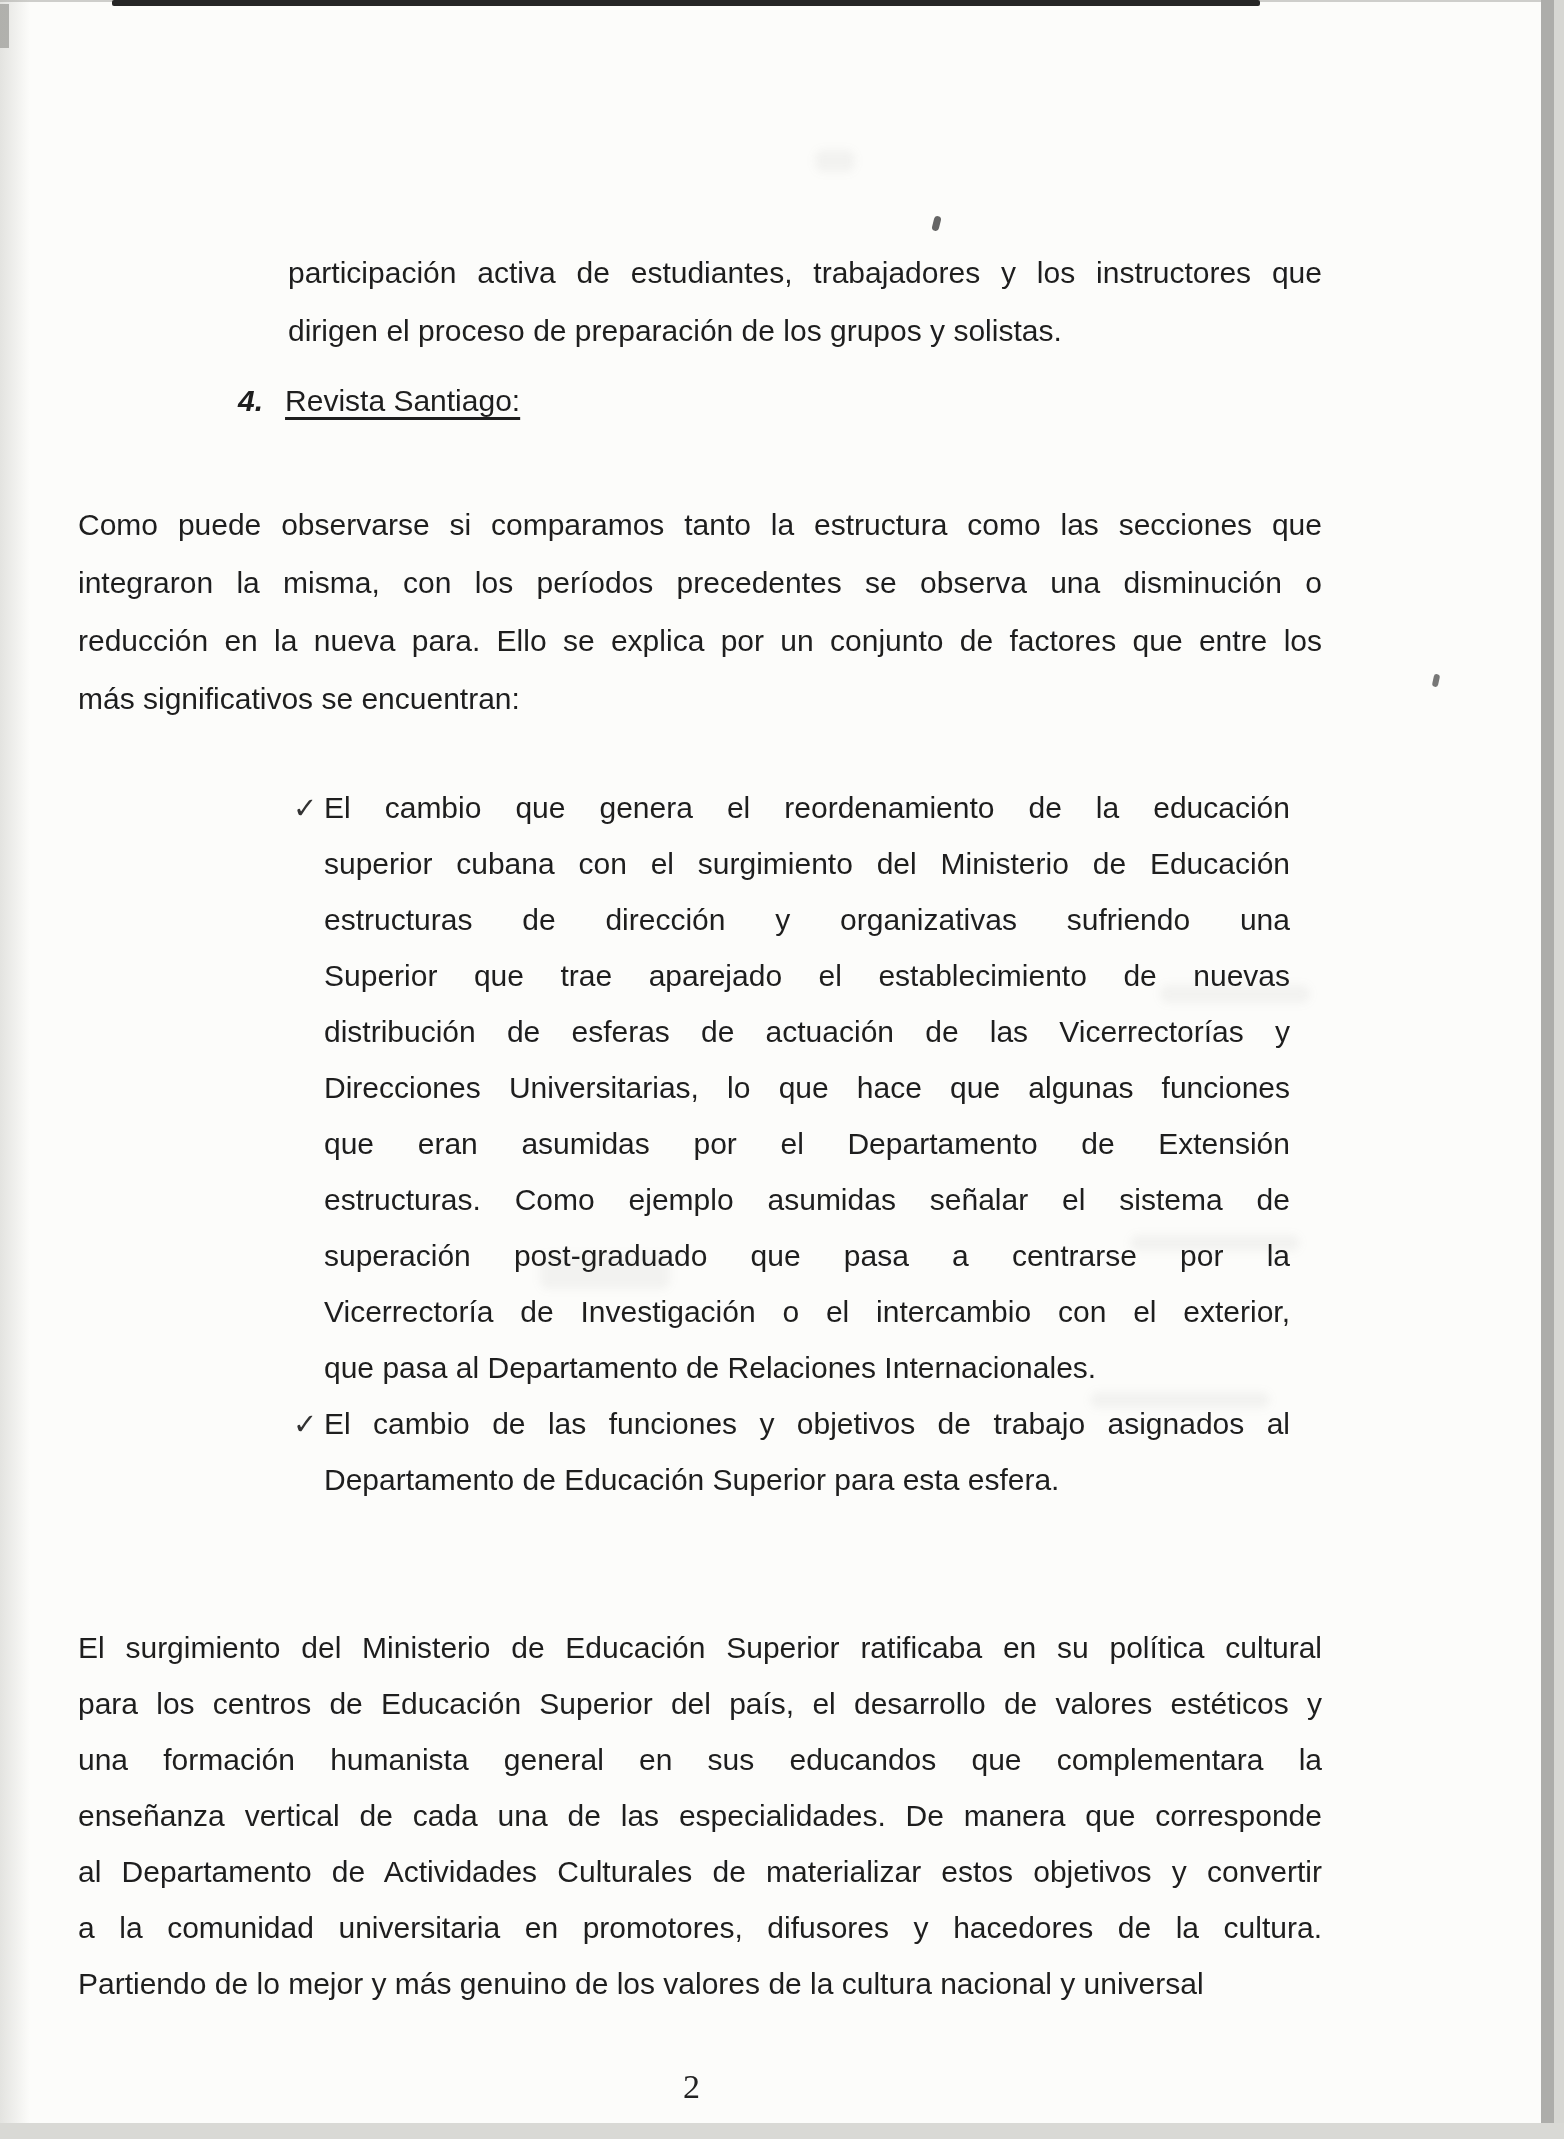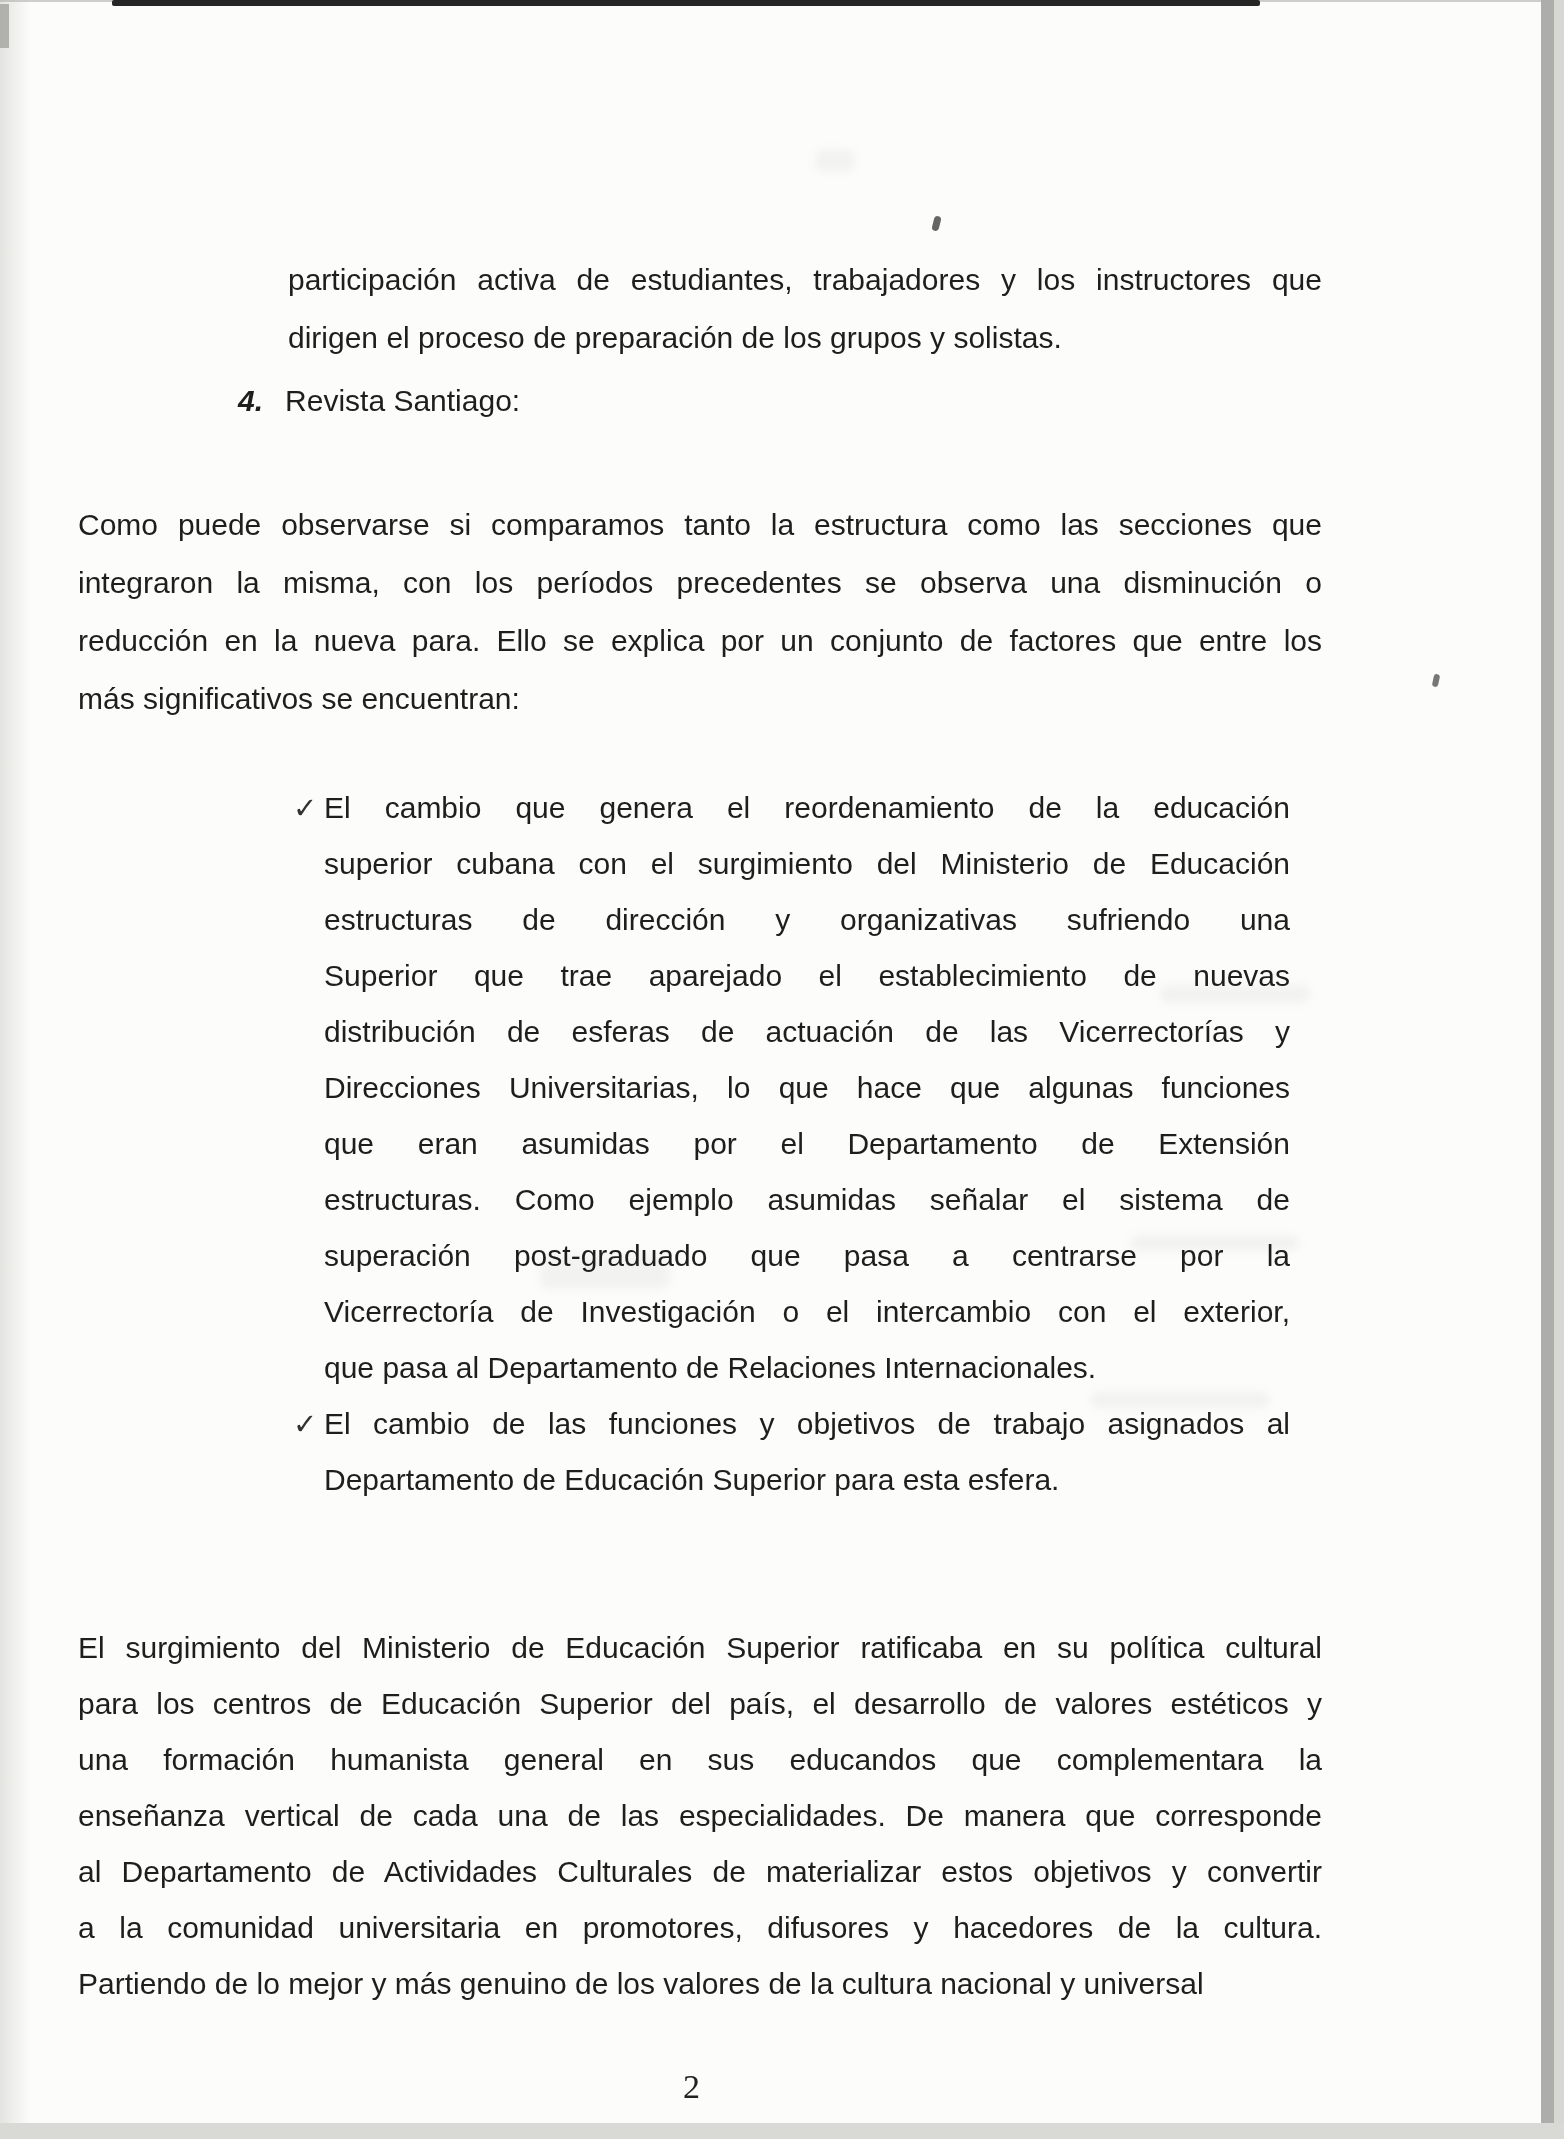--- a/index.html
+++ b/index.html
@@ -29,26 +29,26 @@
   .smudge.s2{left:1160px;top:985px;width:150px;height:18px;}
   .smudge.s3{left:1130px;top:1235px;width:170px;height:16px;}
   .smudge.s4{left:1090px;top:1392px;width:180px;height:16px;}
   .smudge.s5{left:540px;top:1255px;width:130px;height:34px;}
 
   
   .block{position:absolute;font-size:30px;}
   .jline{text-align:justify;text-align-last:justify;}
   .jline.last{text-align-last:left;}
 
-  .intro{left:288px;top:251px;width:1034px;line-height:58px;}
+  .intro{left:288px;top:244px;width:1034px;line-height:58px;}
 
   .heading{position:absolute;left:238px;top:372px;font-size:30px;line-height:58px;
     display:flex;gap:22px;align-items:baseline;}
   .hnum{font-weight:bold;font-style:italic;}
-  .htitle{text-underline-offset:6px;text-decoration-thickness:2.5px;text-align:center;}
+  .htitle{text-decoration:underline;text-underline-offset:6px;text-decoration-thickness:2.5px;text-align:center;}
 
   .para1{left:78px;top:496px;width:1244px;line-height:58px;}
 
   .bullets{position:absolute;left:293px;top:780px;width:997px;font-size:30px;line-height:56px;}
   .bullet{display:flex;}
   .check{flex:0 0 31px;color:#333;font-size:29px;}
   .btext{width:966px;}
 
   .para2{left:78px;top:1620px;width:1244px;line-height:56px;}
 

